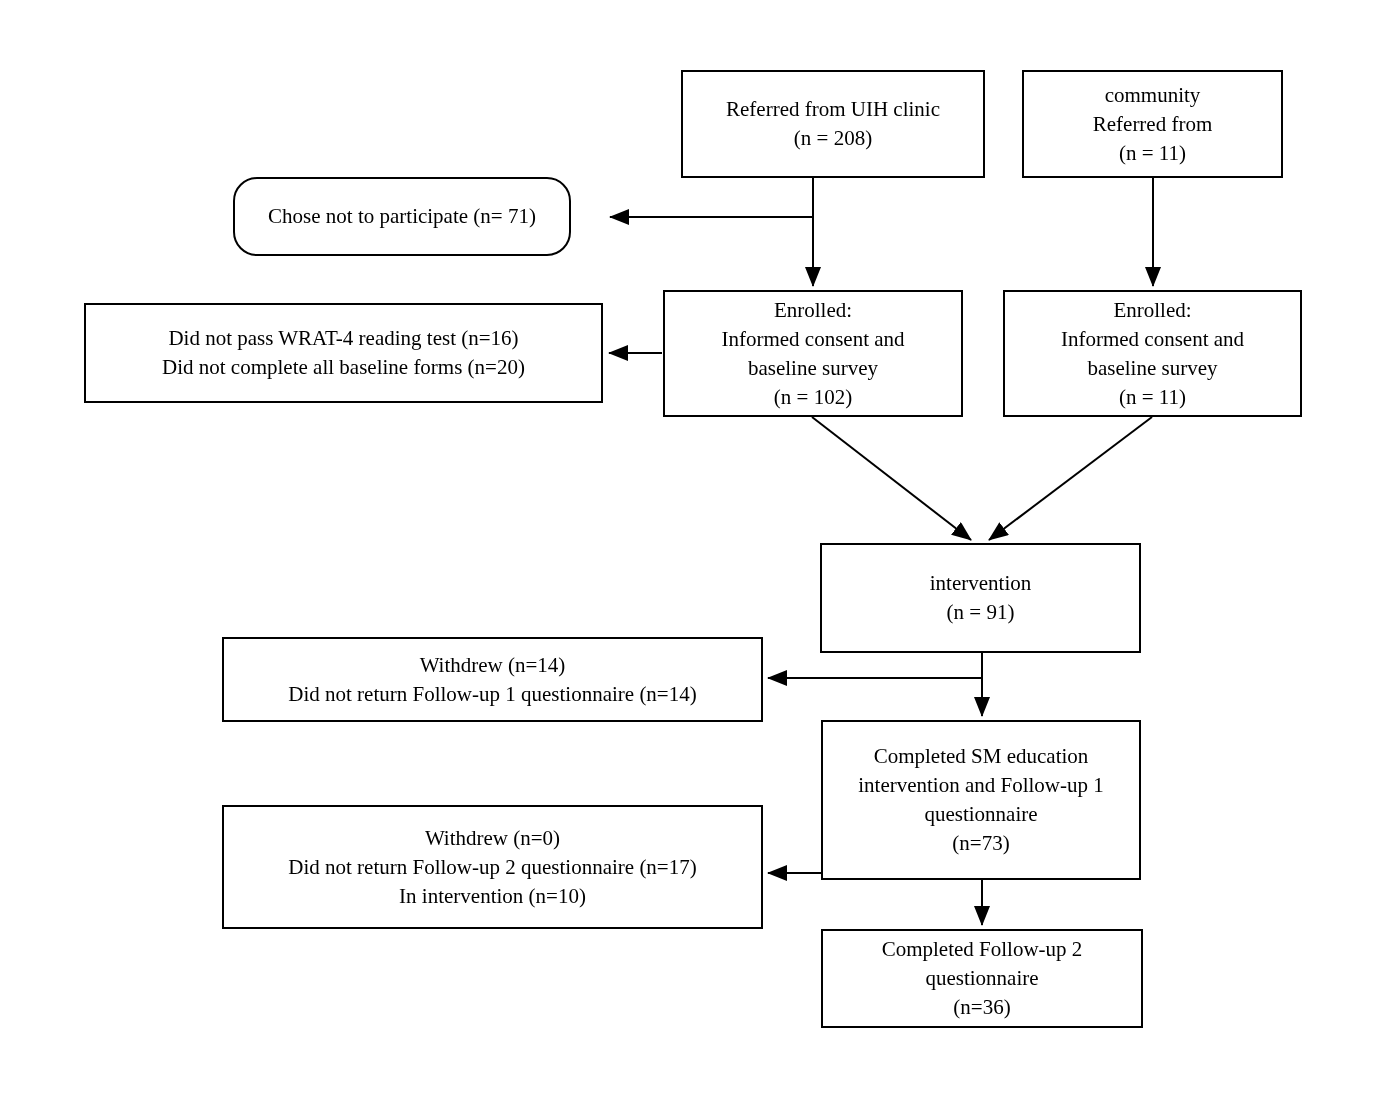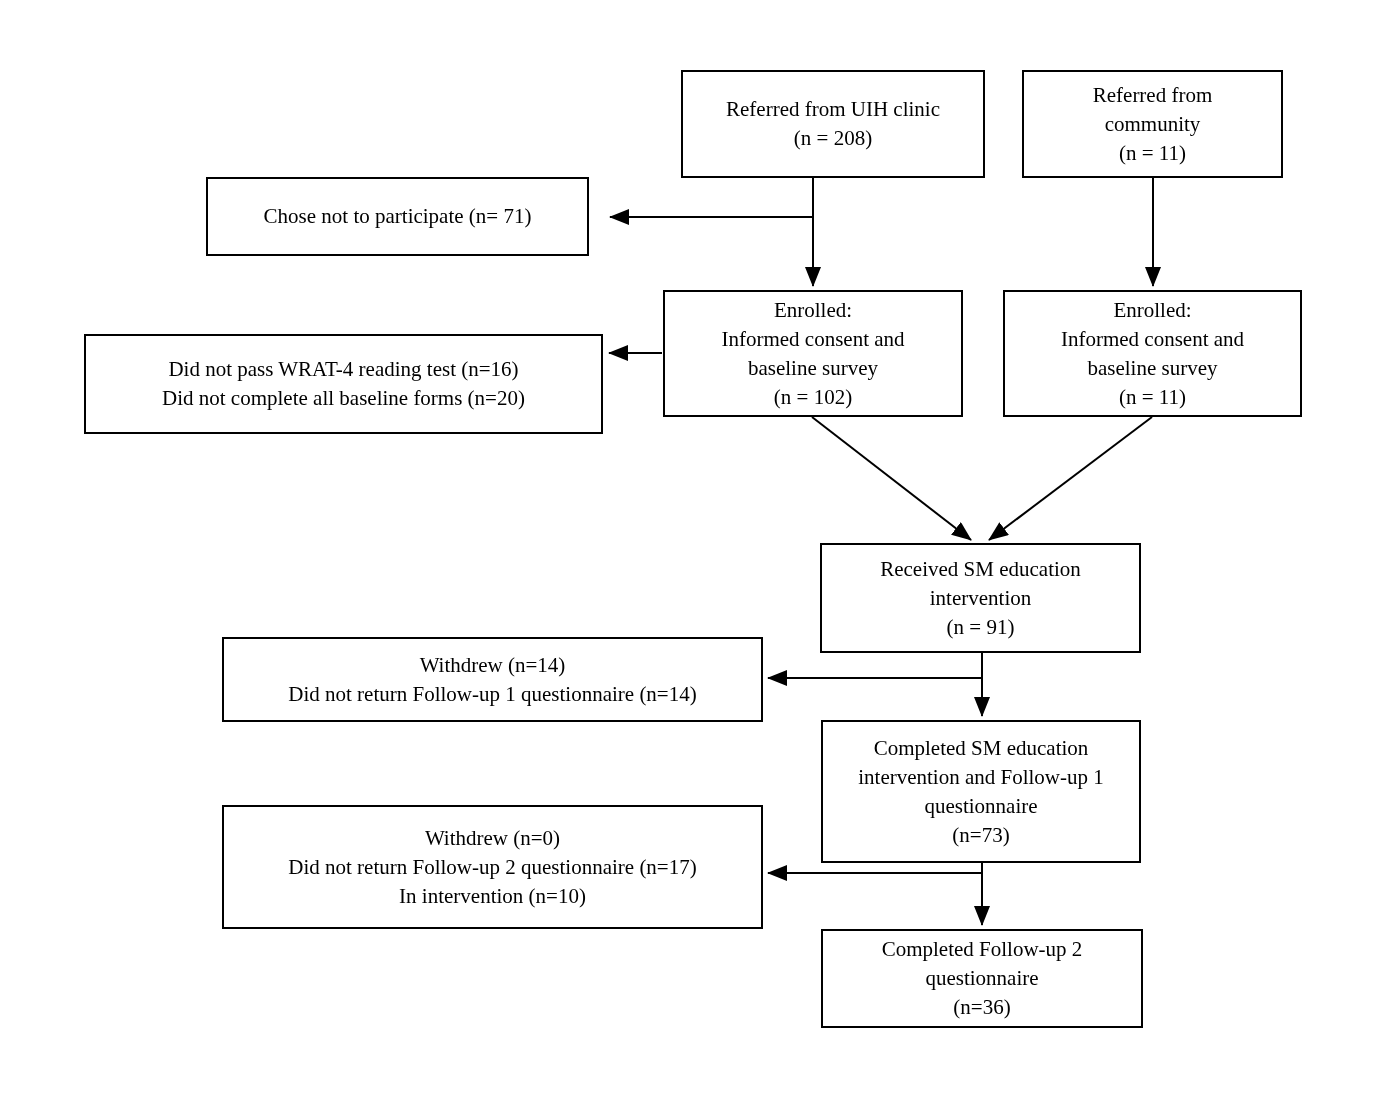--- a/index.html
+++ b/index.html
@@ -66,60 +66,59 @@
     <line x1="982" y1="844" x2="982" y2="925" marker-end="url(#ah)"></line>
     <line x1="982" y1="873" x2="768" y2="873" marker-end="url(#ah)"></line>
   </svg>
 
   <div class="node" style="left:681px; top:70px; width:304px; height:108px;">
     <div class="line">Referred from UIH clinic</div>
     <div class="line">(n = 208)</div>
   </div>
 
   <div class="node" style="left:1022px; top:70px; width:261px; height:108px;">
+    <div class="line">community</div>
     <div class="line">Referred from</div>
-    <div class="line">community</div>
     <div class="line">(n = 11)</div>
   </div>
 
-  <div class="node" style="left:206px; top:177px; width:383px; height:79px;">
+  <div class="node" style="left:233px; top:177px; width:338px; height:79px;border-radius:24px;">
     <div class="line">Chose not to participate (n= 71)</div>
   </div>
 
-  <div class="node" style="left:84px; top:303px; width:519px; height:100px;margin-top:31px;">
+  <div class="node" style="left:84px; top:303px; width:519px; height:100px;">
     <div class="line">Did not pass WRAT-4 reading test (n=16)</div>
     <div class="line">Did not complete all baseline forms (n=20)</div>
   </div>
 
   <div class="node" style="left:663px; top:290px; width:300px; height:127px;">
     <div class="line">Enrolled:</div>
     <div class="line">Informed consent and</div>
     <div class="line">baseline survey</div>
     <div class="line">(n = 102)</div>
   </div>
 
   <div class="node" style="left:1003px; top:290px; width:299px; height:127px;">
     <div class="line">Enrolled:</div>
     <div class="line">Informed consent and</div>
     <div class="line">baseline survey</div>
     <div class="line">(n = 11)</div>
   </div>
 
   <div class="node" style="left:820px; top:543px; width:321px; height:110px;">
-    <div class="line">Received SM education</div>
     <div class="line">intervention</div>
     <div class="line">(n = 91)</div>
   </div>
 
   <div class="node" style="left:222px; top:637px; width:541px; height:85px;">
     <div class="line">Withdrew (n=14)</div>
     <div class="line">Did not return Follow-up 1 questionnaire (n=14)</div>
   </div>
 
-  <div class="node" style="left:821px; top:720px; width:320px; height:143px;">
+  <div class="node" style="left:821px; top:720px; width:320px; height:160px;">
     <div class="line">Completed SM education</div>
     <div class="line">intervention and Follow-up 1</div>
     <div class="line">questionnaire</div>
     <div class="line">(n=73)</div>
   </div>
 
   <div class="node" style="left:222px; top:805px; width:541px; height:124px;">
     <div class="line">Withdrew (n=0)</div>
     <div class="line">Did not return Follow-up 2 questionnaire (n=17)</div>
     <div class="line">In intervention (n=10)</div>

